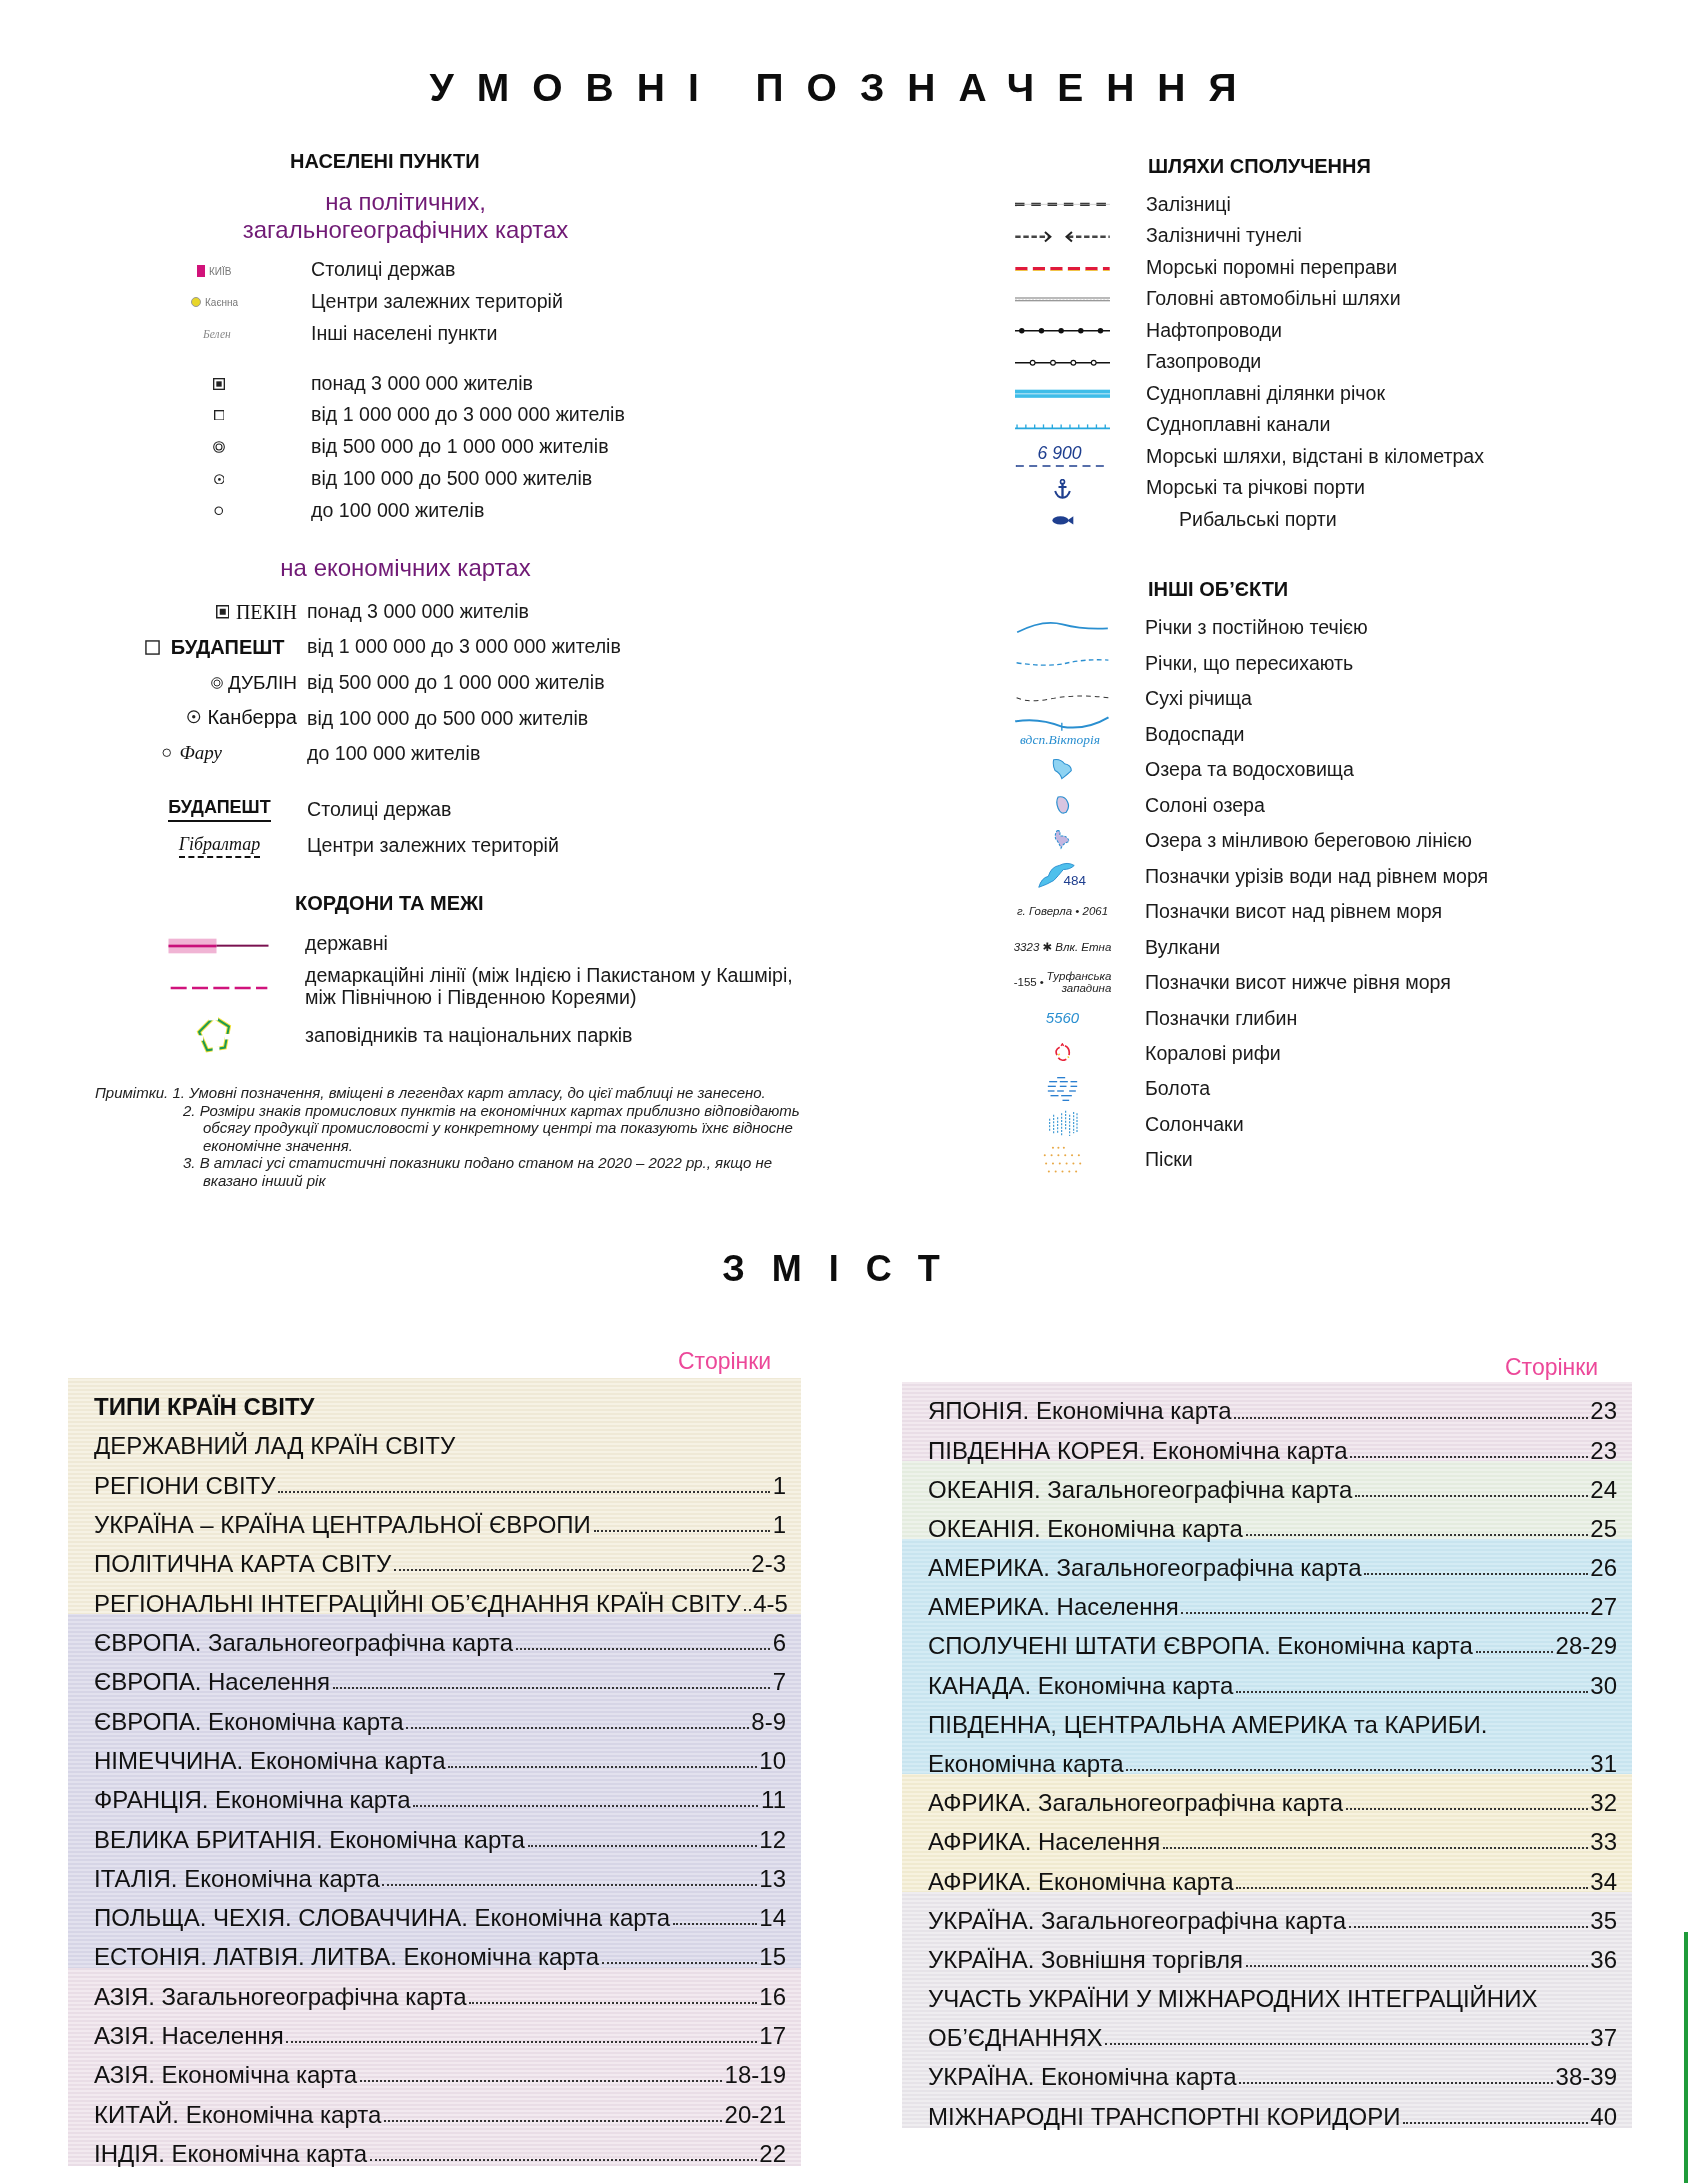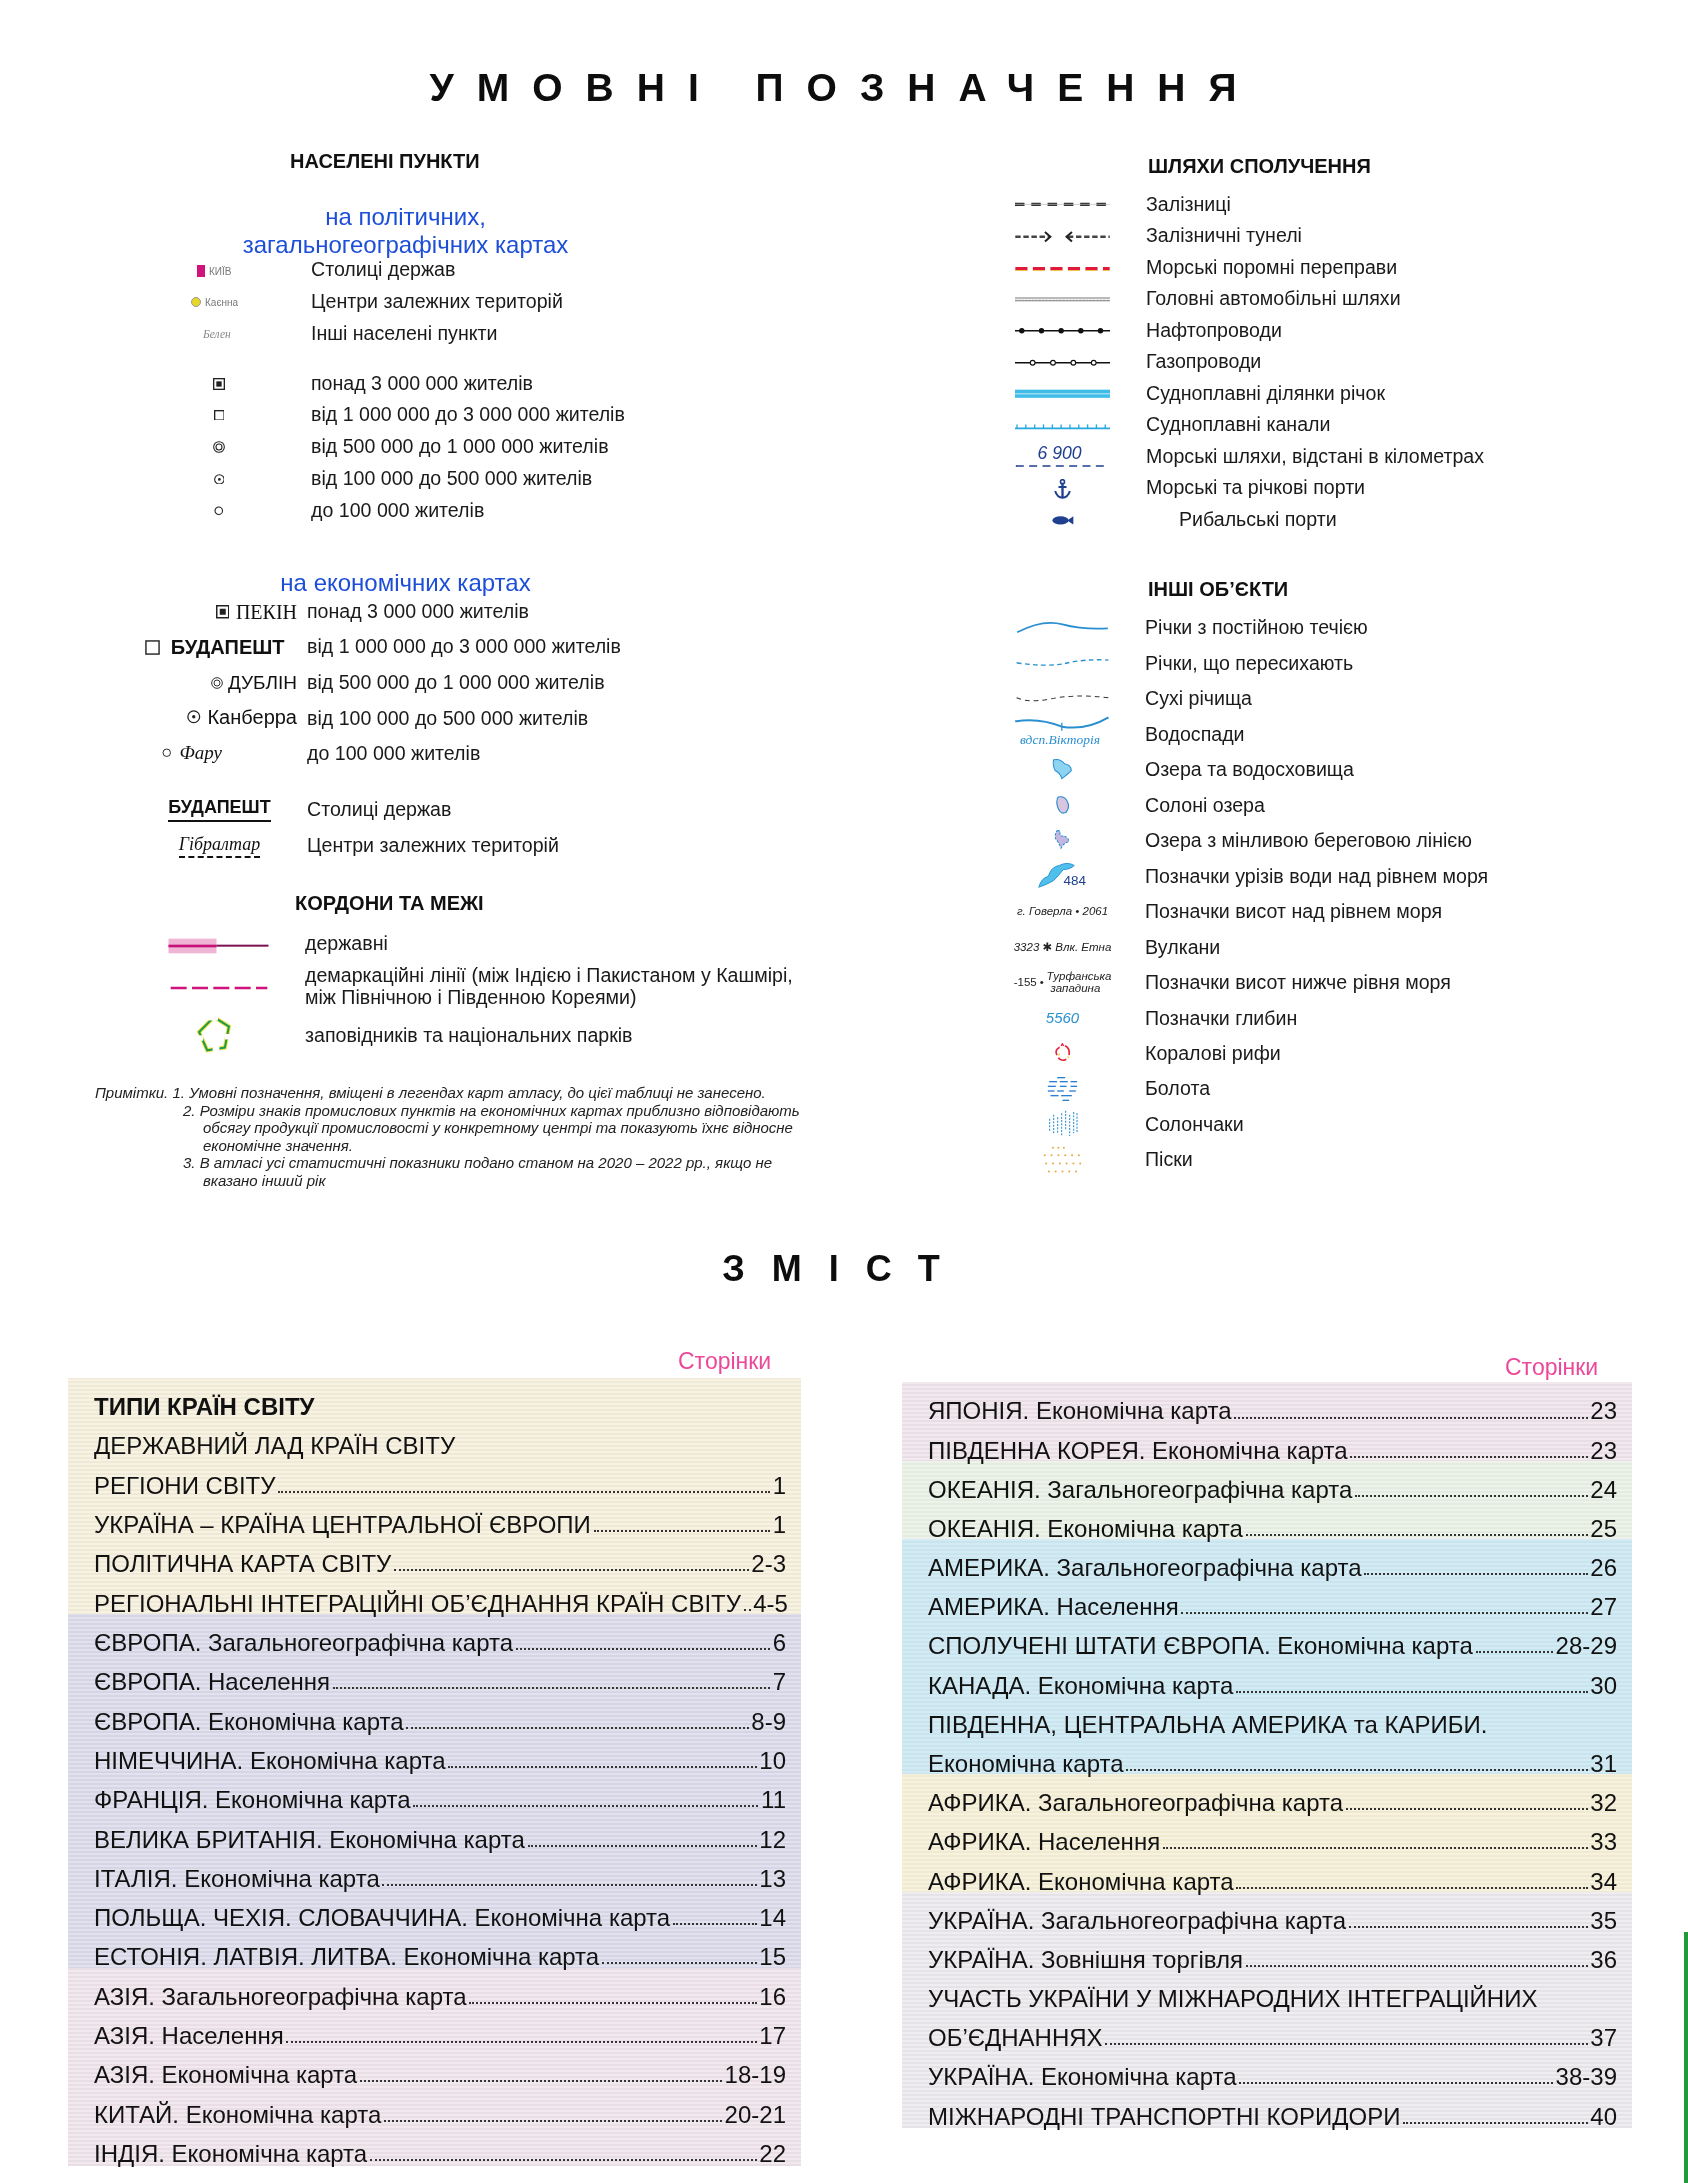--- a/index.html
+++ b/index.html
@@ -7,21 +7,21 @@
     width: 1689px; height: 2183px; position: relative; overflow: hidden;
     background: #ffffff; color: #111;
     font-family: "Liberation Sans", "DejaVu Sans", sans-serif;
   }
   .abs { position: absolute; }
   .page-title {
     font-weight: bold; font-size: 39px; letter-spacing: 23px; color: #0d0d0d;
     text-align: center; white-space: nowrap;
   }
   .sec-head { font-weight: bold; font-size: 20px; color: #111; white-space: nowrap; }
-  .sub-head { font-size: 24px; color: #1d4ed8; text-align: center; line-height: 28px; margin-top: 15px; }
+  .sub-head { font-size: 24px; color: #701a75; text-align: center; line-height: 28px; }
   .sym { position: absolute; display: flex; align-items: center; justify-content: center; }
   .desc { position: absolute; font-size: 19.6px; color: #1a1a1a; white-space: nowrap; }
   .notes { font-style: italic; font-size: 15px; color: #222; line-height: 17.6px; }
   .notes .ind { padding-left: 88px; }
   .notes .ind2 { padding-left: 108px; }
 
   
   .toc-panel { position: absolute; }
   .toc-band { position: absolute; left: 0; right: 0; }
   .toc-row {
@@ -440,21 +440,21 @@
     <div>
       <div class="sym" style="left: 1010px; top: 929px; width: 105px; height: 35px;">
         <span class="smp" style="font-style:italic;font-size:11.5px;color:#222;white-space:nowrap;">3323 ✱ Влк. Етна</span>
       </div>
       <div class="desc" style="left: 1145px; top: 936px;">Вулкани</div>
     </div>
     <div>
       <div class="sym" style="left: 1010px; top: 964px; width: 105px; height: 35px;">
         <div style="display:flex;align-items:center;font-size:11.5px;color:#222;white-space:nowrap;">
           <span class="smp">-155 •</span>
-          <span style="display:flex;flex-direction:column;font-style:italic;line-height:12px;margin-left:2.7px;">
+          <span style="display:flex;flex-direction:column;font-style:italic;line-height:12px;margin-left:2.7px;text-align:right;">
             <span class="smp2">Турфанська</span>
             <span class="smp3" style="padding-left:4px">западина</span>
           </span>
         </div>
       </div>
       <div class="desc" style="left: 1145px; top: 971px;">Позначки висот нижче рівня моря</div>
     </div>
     <div>
       <div class="sym" style="left: 1010px; top: 1000px; width: 105px; height: 35px;">
         <span class="smp" style="font-style:italic;font-size:15px;color:#2a8fd0;">5560</span>

